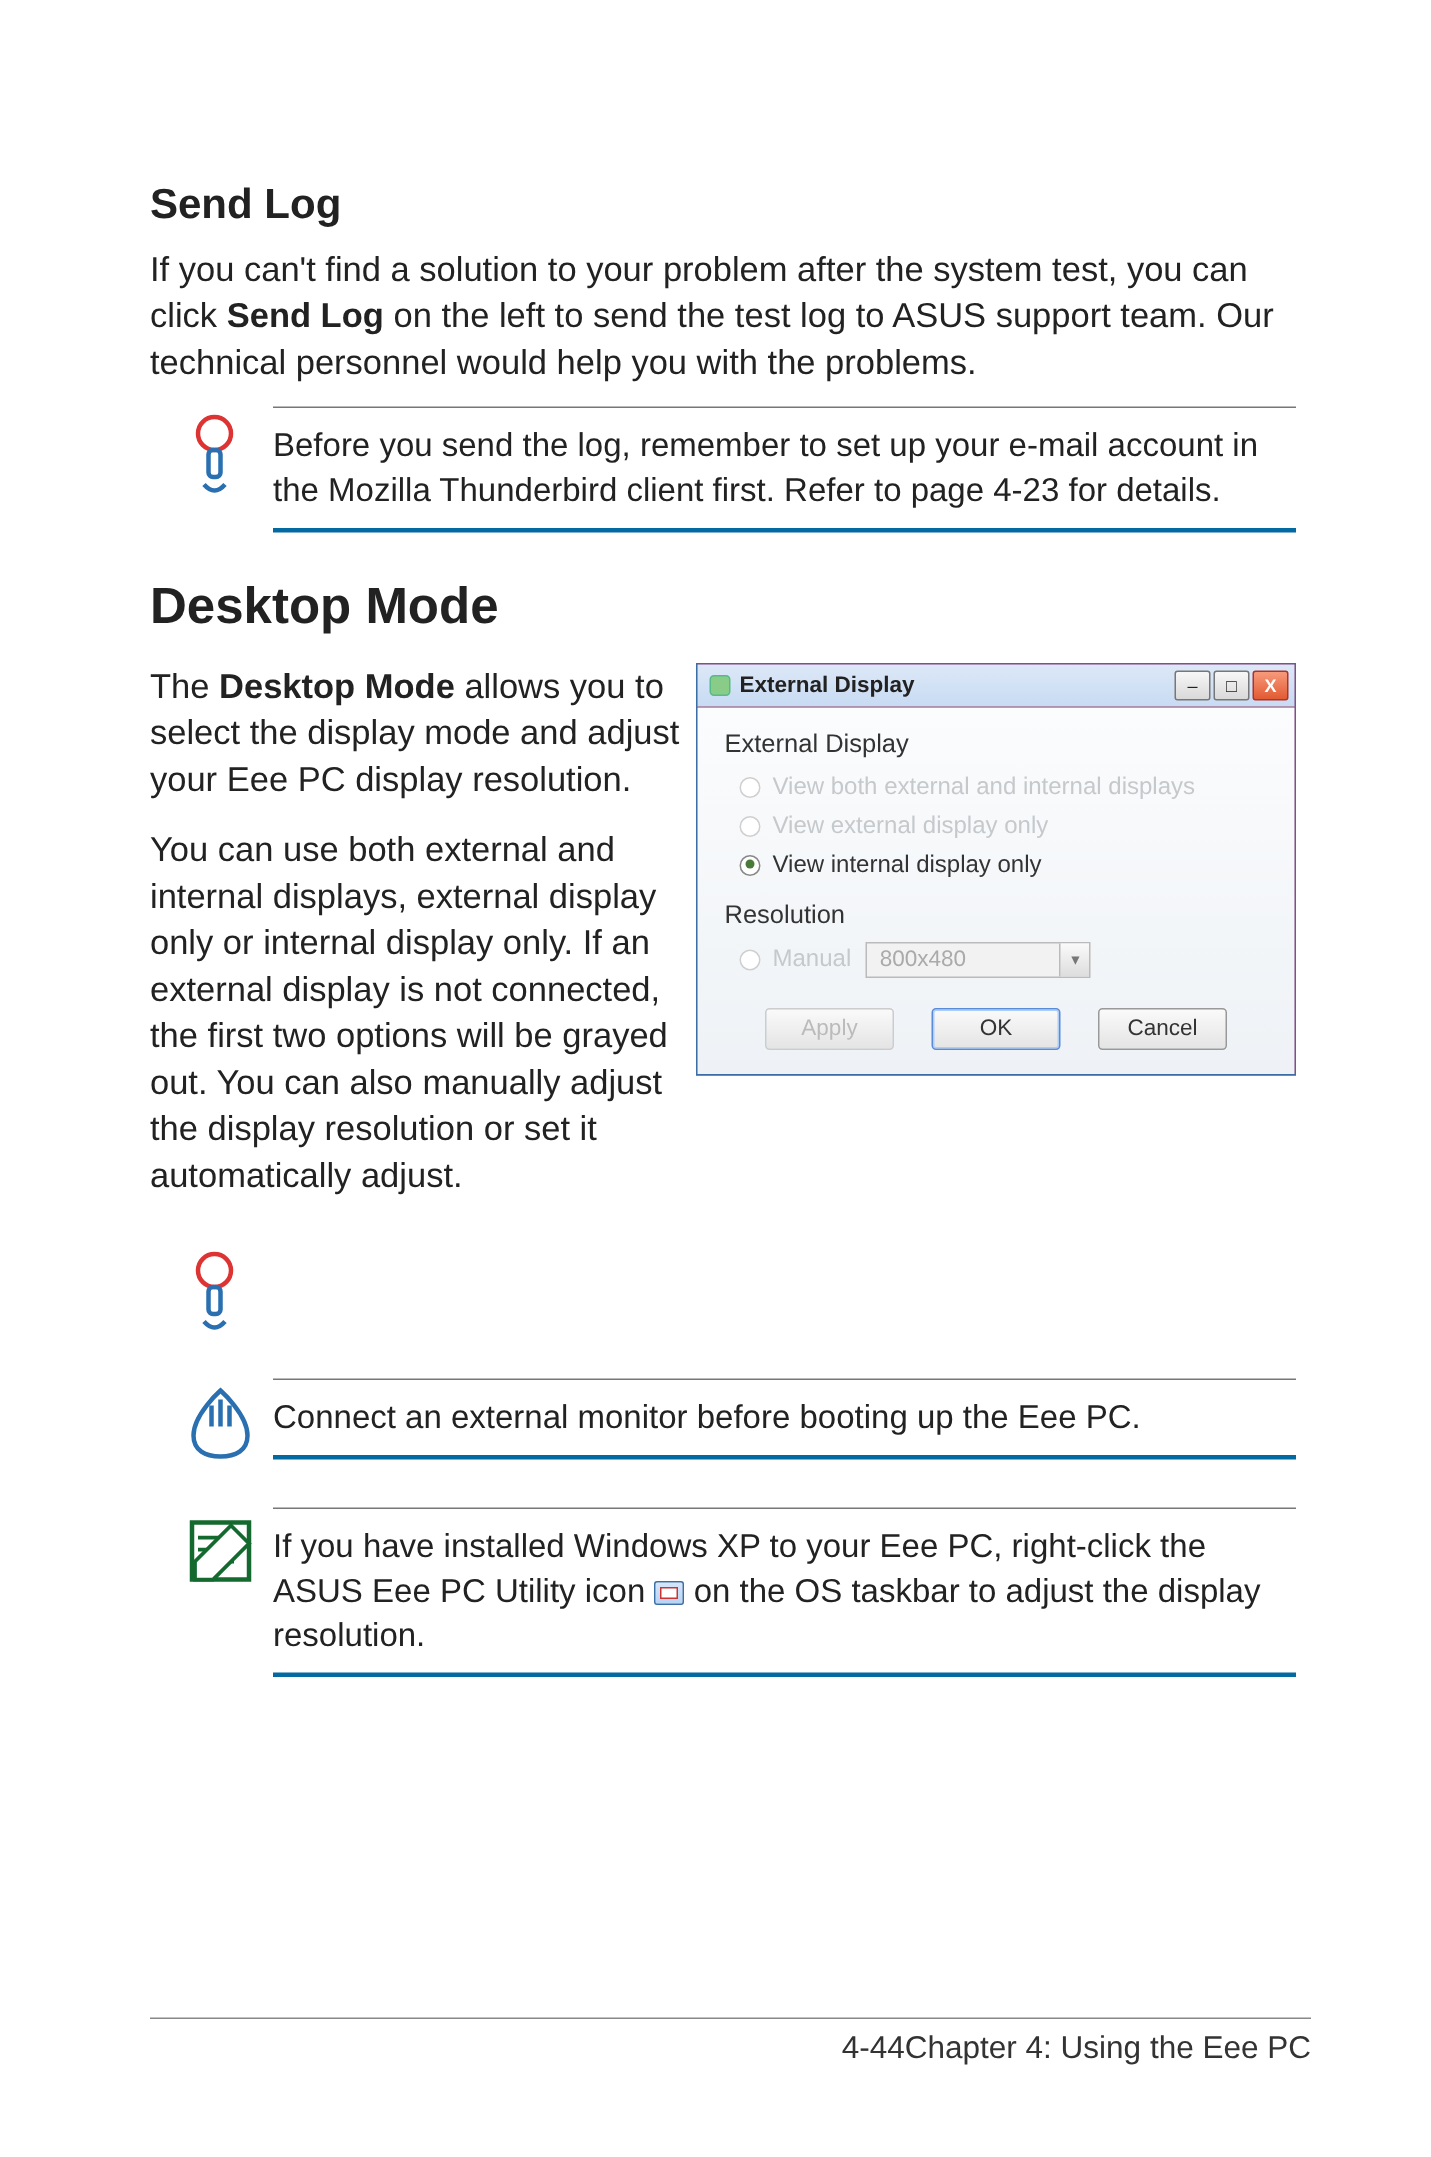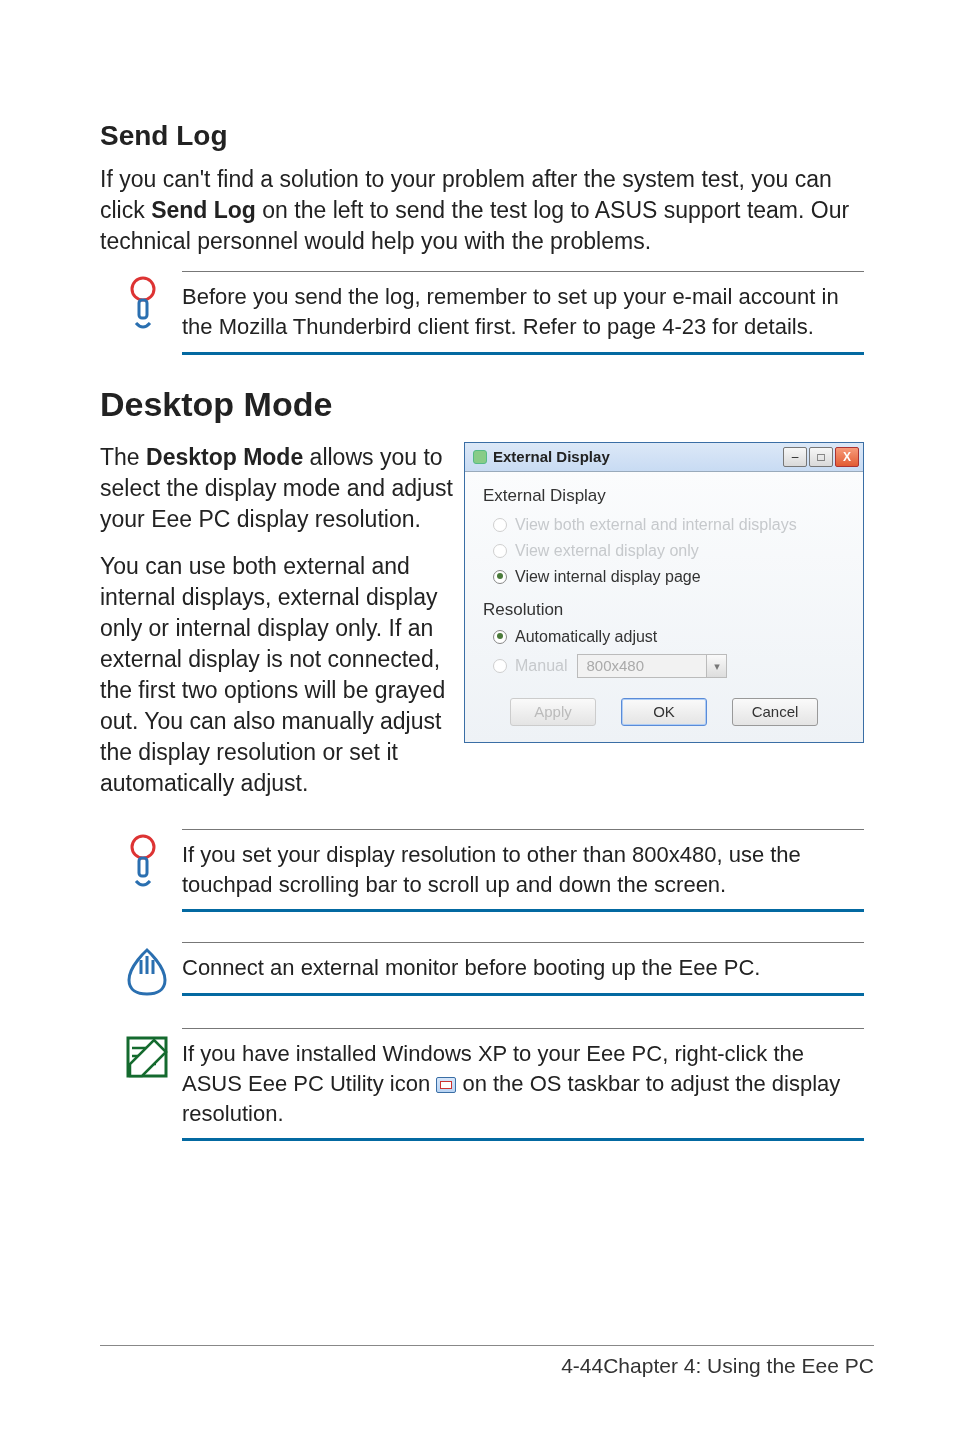--- a/index.html
+++ b/index.html
@@ -216,29 +216,25 @@
         <div class="opt disabled">
           <div class="radio"></div>
           <span>View both external and internal displays</span>
         </div>
         <div class="opt disabled">
           <div class="radio"></div>
           <span>View external display only</span>
         </div>
         <div class="opt">
           <div class="radio sel"></div>
-          <span>View internal display page</span>
+          <span>View internal display only</span>
         </div>
 
         <div class="grouplabel2">Resolution</div>
 
-        <div class="opt" style="margin-left:10px;">
-          <div class="radio sel"></div>
-          <span>Automatically adjust</span>
-        </div>
         <div class="inline-row">
           <div class="opt disabled" style="margin:0;">
             <div class="radio"></div>
             <span>Manual</span>
           </div>
           <div class="combo">
             <div class="combo-val">800x480</div>
             <div class="combo-btn">▾</div>
           </div>
         </div>
@@ -254,21 +250,20 @@
 </div>
 
 <div class="callout">
   <div class="icon-cell">
     <svg width="44" height="56" viewBox="0 0 44 56">
       <circle cx="18" cy="14" r="11" fill="none" stroke="#d33" stroke-width="3"></circle>
       <rect x="14" y="25" width="8" height="18" rx="3" fill="none" stroke="#2a6fb0" stroke-width="3"></rect>
       <path d="M11 48 Q18 56 25 48" fill="none" stroke="#2a6fb0" stroke-width="3"></path>
     </svg>
   </div>
-  <div class="text-cell">If you set your display resolution to other than 800x480, use the touchpad scrolling bar to scroll up and down the screen.</div>
 </div>
 
 <div class="callout">
   <div class="icon-cell">
     <svg width="48" height="52" viewBox="0 0 48 52">
       <path d="M24 4 L24 4 C24 4 6 20 6 34 C6 44 14 48 24 48 C34 48 42 44 42 34 C42 20 24 4 24 4 Z" fill="none" stroke="#2a6fb0" stroke-width="3"></path>
       <path d="M18 14 L18 28 M24 10 L24 28 M30 14 L30 28" stroke="#2a6fb0" stroke-width="3" fill="none"></path>
     </svg>
   </div>
   <div class="text-cell">Connect an external monitor before booting up the Eee PC.</div>

